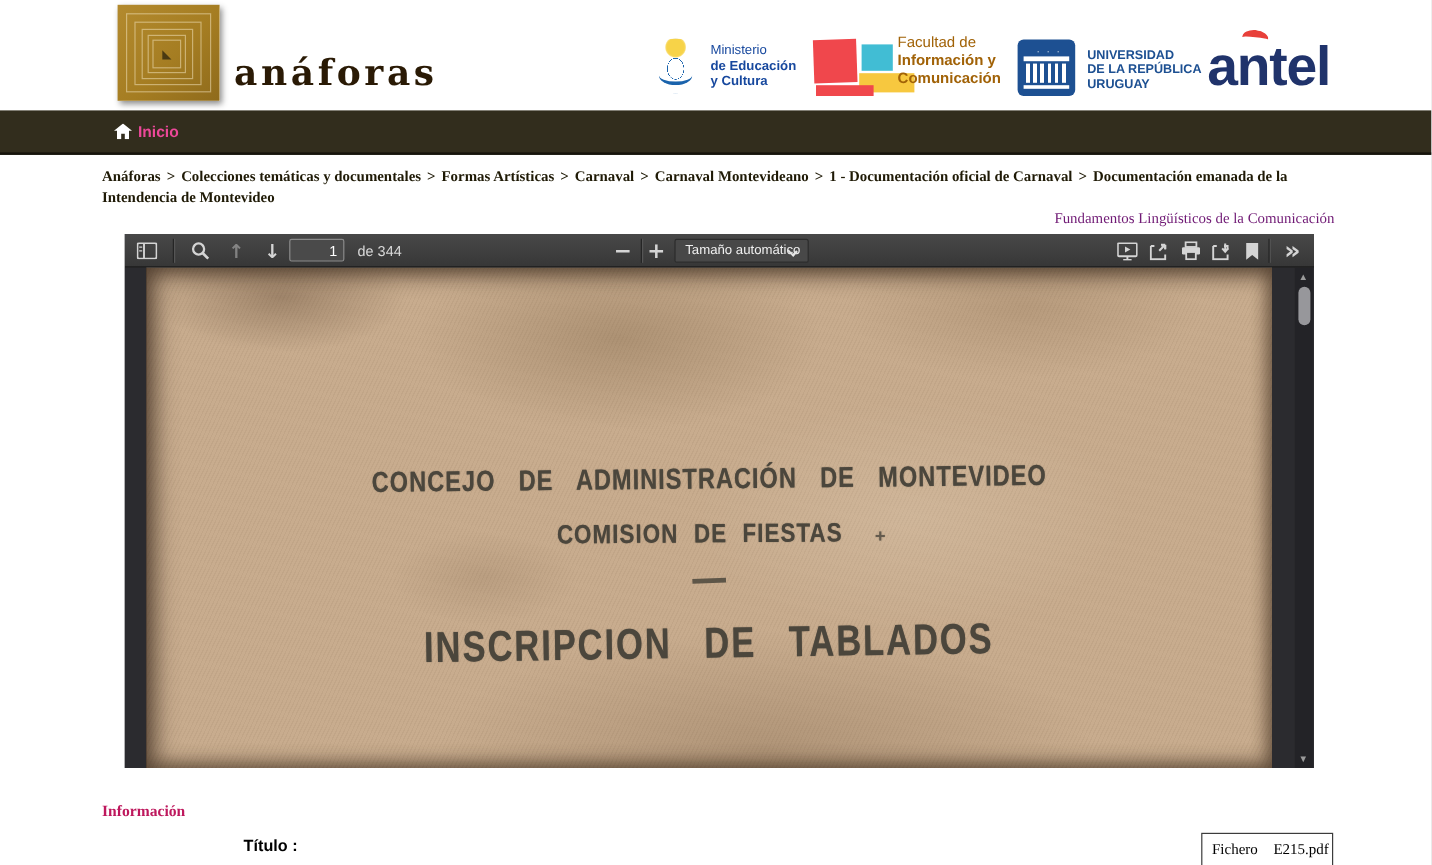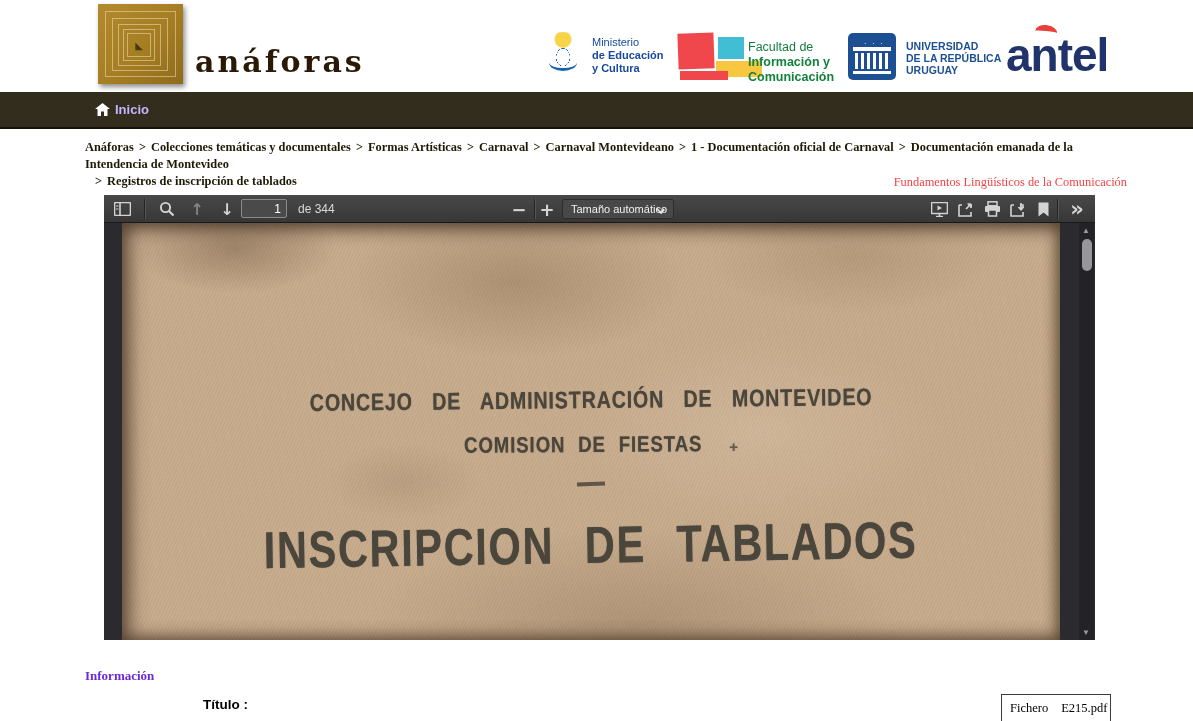--- a/index.html
+++ b/index.html
@@ -33,21 +33,21 @@
       border-bottom:3px solid #1a63ac; border-radius:50%; }
   .mec-text { position:absolute; left:507px; top:36px; color:#17489e; font-size:11px; line-height:13px; }
   .mec-text .b { font-weight:700; }
 
   
   .fic-shapes { position:absolute; left:593px; top:33px; width:90px; height:48px; }
   .fic-red    { position:absolute; left:0;  top:0;  width:36px; height:36px; background:#f0474c; transform:rotate(-2deg); }
   .fic-cyan   { position:absolute; left:40px; top:4px; width:26px; height:22px; background:#41bdd4; }
   .fic-yellow { position:absolute; left:38px; top:28px; width:46px; height:16px; background:#f7c83f; }
   .fic-bar    { position:absolute; left:2px; top:38px; width:48px; height:9px;  background:#f0474c; }
-  .fic-text { position:absolute; left:663px; top:40px; color:#15803d; font-size:12.5px; line-height:15px; }
+  .fic-text { position:absolute; left:663px; top:28px; color:#a16207; font-size:12.5px; line-height:15px; }
   .fic-text .b { font-weight:700; }
 
   
   .ud-box { position:absolute; left:763px; top:33px; width:48px; height:47px; background:#1d5092; border-radius:5px; }
   .ud-build { position:absolute; left:7px; top:20px; width:34px; height:16px;
       background:repeating-linear-gradient(90deg,#fff 0 3px,#1d5092 3px 6px); }
   .ud-roof { position:absolute; left:5px; top:14px; width:38px; height:4px; background:#fff; }
   .ud-dots { position:absolute; left:16px; top:7px; color:#fff; font-size:7px; letter-spacing:2px; }
   .ud-base { position:absolute; left:5px; top:38px; width:38px; height:3px; background:#fff; }
   .ud-text { position:absolute; left:821px; top:40px; color:#1d5092; font-weight:700; font-size:10.5px; line-height:12px; }
@@ -56,36 +56,36 @@
   .antel { position:absolute; left:921px; top:28px; width:190px; height:52px;
            font-weight:700; font-size:46px; color:#20336b; letter-spacing:-1px;
            font-family:"Liberation Sans", sans-serif; }
   .antel .tilde { position:absolute; left:29px; top:-3px; width:22px; height:14px;
            border-top:6px solid #e8403a; border-radius:50% 50% 0 0; transform:rotate(6deg); }
 
   
   .navbar { position:absolute; left:0; top:92px; width:1193px; height:37px; background:#322d1d;
             border-bottom:2px solid #16130c; }
   .nwrap { position:relative; width:1040px; height:100%; margin-left:85px;
-           display:flex; align-items:center; color:#c4b5fd; font-size:13px; }
+           display:flex; align-items:center; color:#ec4899; font-size:13px; }
   .nav-home { display:flex; align-items:center; gap:5px; margin-left:10px; font-weight:700; cursor:pointer; }
   .nav-right { margin-left:auto; display:flex; align-items:center; gap:28px; padding-right:28px; }
   .nav-item { cursor:pointer; font-weight:700; }
   .nav-caret { font-size:9px; margin-left:4px; }
 
   
   .breadcrumb { position:absolute; left:85px; top:139px; width:1040px;
                 font-family:"Liberation Serif", serif; font-weight:700; font-size:12.4px;
                 line-height:17px; color:#1f1a06; }
   .crumb { cursor:pointer; }
   .bsep { padding:0 5px; }
   .bc-line2 { padding-left:5px; }
 
-  .course { position:absolute; right:66px; top:175px; font-family:"Liberation Serif", serif;
-            font-size:12.4px; color:#ef4444; }
+  .course { position:absolute; right:81px; top:175px; font-family:"Liberation Serif", serif;
+            font-size:12.4px; color:#701a75; }
 
   
   .viewer { position:absolute; left:104px; top:195px; width:991px; height:445px; background:#2b2b2f; }
   .toolbar { position:absolute; left:0; top:0; width:100%; height:28px;
              background:linear-gradient(#484848,#373737); border-bottom:1px solid #191919;
              color:#d4d4d4; }
   .tbtn { position:absolute; top:1px; width:26px; height:26px; display:flex; align-items:center;
           justify-content:center; cursor:pointer; }
   .tsep { position:absolute; top:4px; width:1px; height:20px; background:#252525; box-shadow:1px 0 0 #555; }
   .glyph { font-family:"DejaVu Sans", sans-serif; font-weight:700; }
@@ -121,33 +121,33 @@
            font-family:"Liberation Sans", sans-serif; font-weight:700;
            text-shadow:0 0 1px rgba(75,70,60,.75); white-space:nowrap; }
   .stamp > span { display:inline-block; }
   .st1 { top:163px; font-size:24px; }
   .st1 > span { transform:rotate(-0.6deg) scaleX(.82); letter-spacing:1px; word-spacing:16px; }
   .st2 { top:209px; font-size:22px; }
   .st2 > span { transform:rotate(-0.4deg) scaleX(.85); letter-spacing:1px; word-spacing:8px; }
   .st2 .mark { font-size:15px; opacity:.8; transform:none; padding-left:6px; }
   .st-div { position:absolute; left:50%; top:259px; width:28px; height:4px; margin-left:-14px;
             background:#4b463c; opacity:.85; transform:rotate(-2deg); }
-  .st3 { top:292px; font-size:52px; }
+  .st3 { top:292px; font-size:36px; }
   .st3 > span { transform:rotate(-0.9deg) scaleX(.80); letter-spacing:2px; word-spacing:22px; }
 
   
   .sbar { position:absolute; right:1px; top:0; width:15px; height:417px; background:#232327; }
   .s-up   { position:absolute; top:3px;  left:3px; font-size:8px; color:#9a9a9a; cursor:pointer; }
   .s-down { position:absolute; bottom:3px; left:3px; font-size:8px; color:#9a9a9a; cursor:pointer; }
   .s-thumb { position:absolute; top:16px; left:2.5px; width:10px; height:32px; background:#97979b;
              border-radius:6px; cursor:pointer; }
 
   
   .info-heading { position:absolute; left:85px; top:668px; font-family:"Liberation Serif", serif;
-                  font-weight:700; font-size:13px; color:#6d28d9; }
+                  font-weight:700; font-size:13px; color:#be185d; }
   .field-row { position:absolute; left:85px; top:697px; width:700px; font-family:Liberation Sans, sans-serif;
                font-size:13.5px; color:#000; display:flex; }
   .field-label { width:163px; text-align:right; font-weight:700; flex:none; }
   .field-value { margin-left:9px; }
 
   .fichero-box { position:absolute; left:1001px; top:694px; width:110px; height:40px;
                  border:1px solid #3c3c3c; background:#fff; font-family:"Liberation Serif", serif;
                  font-size:12.5px; color:#000; padding:6px 0 0 8px; display:flex; gap:13px; }
 </style>
 </head>
@@ -216,23 +216,20 @@
         </svg>
         <span>Inicio</span>
       </div>
     </div>
   </div>
 
   <div class="breadcrumb">
     <div>
       <span class="crumb">Anáforas</span><span class="bsep">&gt;</span><span class="crumb">Colecciones temáticas y documentales</span><span class="bsep">&gt;</span><span class="crumb">Formas Artísticas</span><span class="bsep">&gt;</span><span class="crumb">Carnaval</span><span class="bsep">&gt;</span><span class="crumb">Carnaval Montevideano</span><span class="bsep">&gt;</span><span class="crumb">1 - Documentación oficial de Carnaval</span><span class="bsep">&gt;</span><span class="crumb">Documentación emanada de la Intendencia de Montevideo</span>
     </div>
-    <div class="bc-line2">
-      <span class="bsep">&gt;</span><span class="crumb">Registros de inscripción de tablados</span>
-    </div>
   </div>
 
   <div class="course">Fundamentos Lingüísticos de la Comunicación</div>
 
   <div class="viewer">
     <div class="toolbar">
 
       <div class="tbtn" style="left:5px">
         <svg class="ticon" width="17" height="14" viewBox="0 0 17 14">
           <rect x="0.5" y="0.5" width="16" height="13" rx="1.5" fill="none" stroke="#d4d4d4" stroke-width="1.6"></rect>

